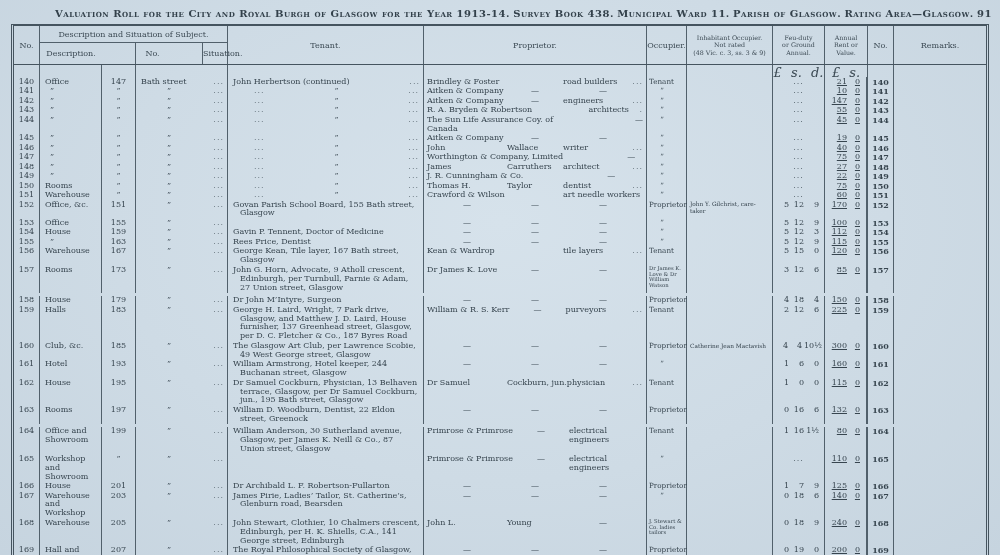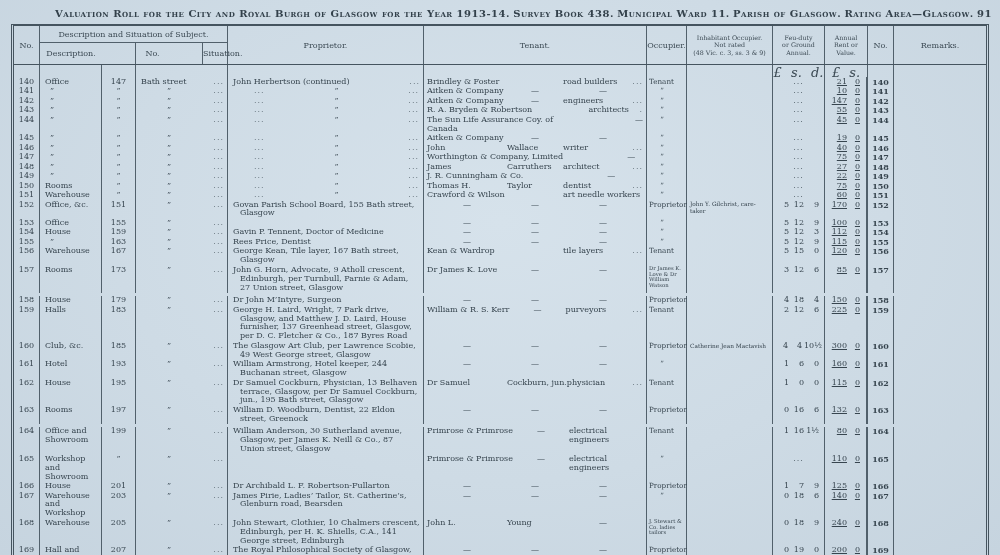--- a/index.html
+++ b/index.html
@@ -109,22 +109,22 @@
     <div class="thead grid12">
       <div class="hc">No.</div>
       <div class="hgroup">
         <div class="hgtop">Description and Situation of Subject.</div>
         <div class="hgbot">
           <div>Description.</div>
           <div>No.</div>
           <div>Situation.</div>
         </div>
       </div>
+      <div class="hc">Tenant.</div>
       <div class="hc">Proprietor.</div>
-      <div class="hc">Tenant.</div>
       <div class="hc">Occupier.</div>
       <div class="hc small">Inhabitant Occupier.
 Not rated
 (48 Vic. c. 3, ss. 3 &amp; 9)</div>
       <div class="hc small">Feu-duty
 or Ground
 Annual.</div>
       <div class="hc small">Annual
 Rent or
 Value.</div>

